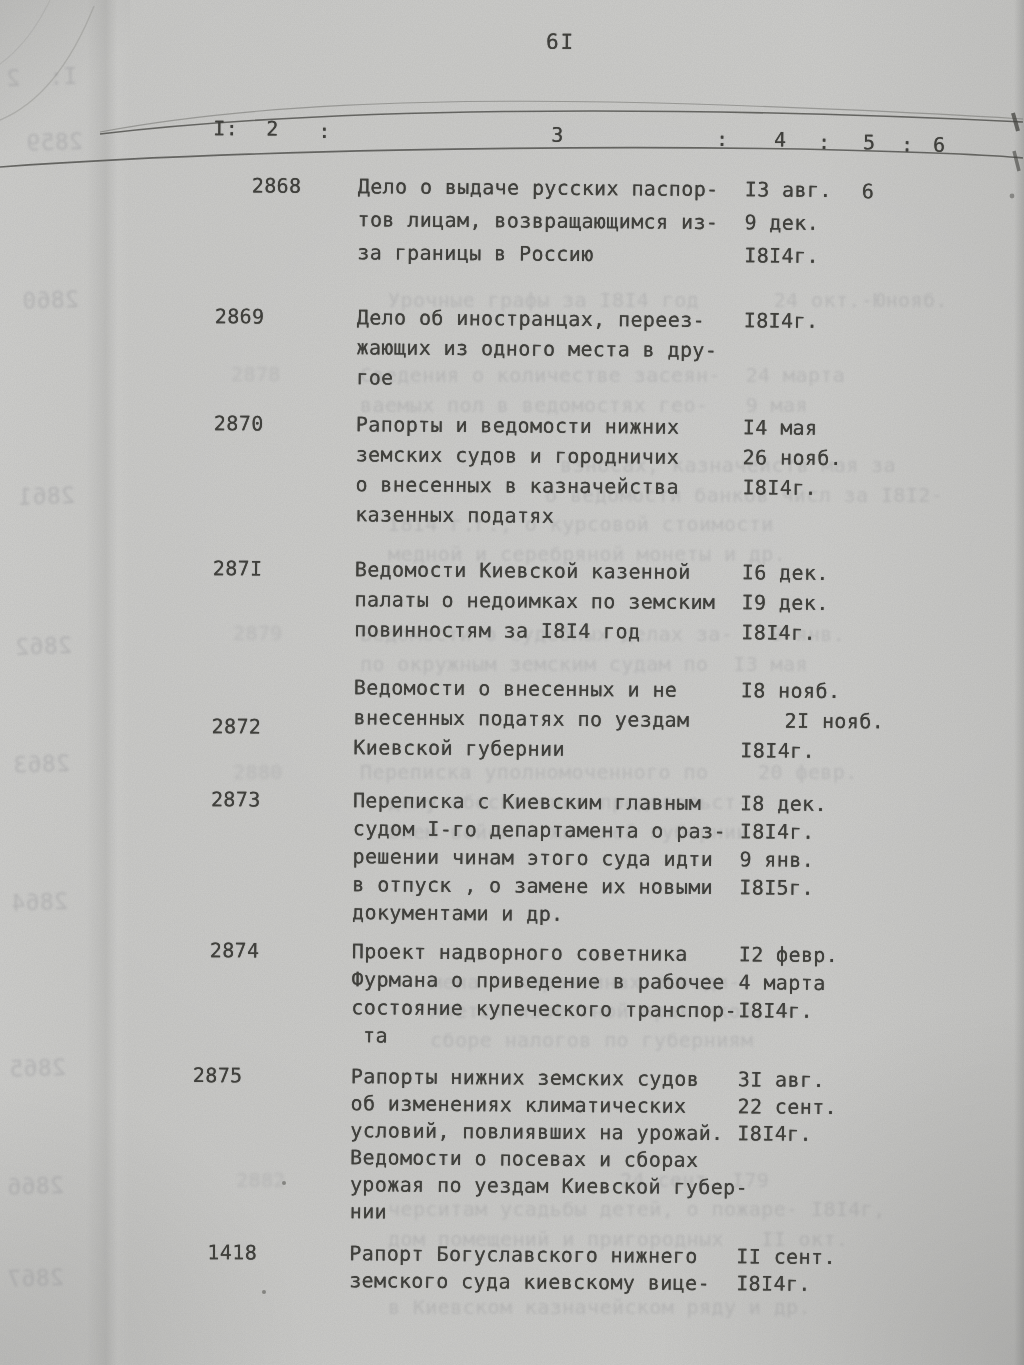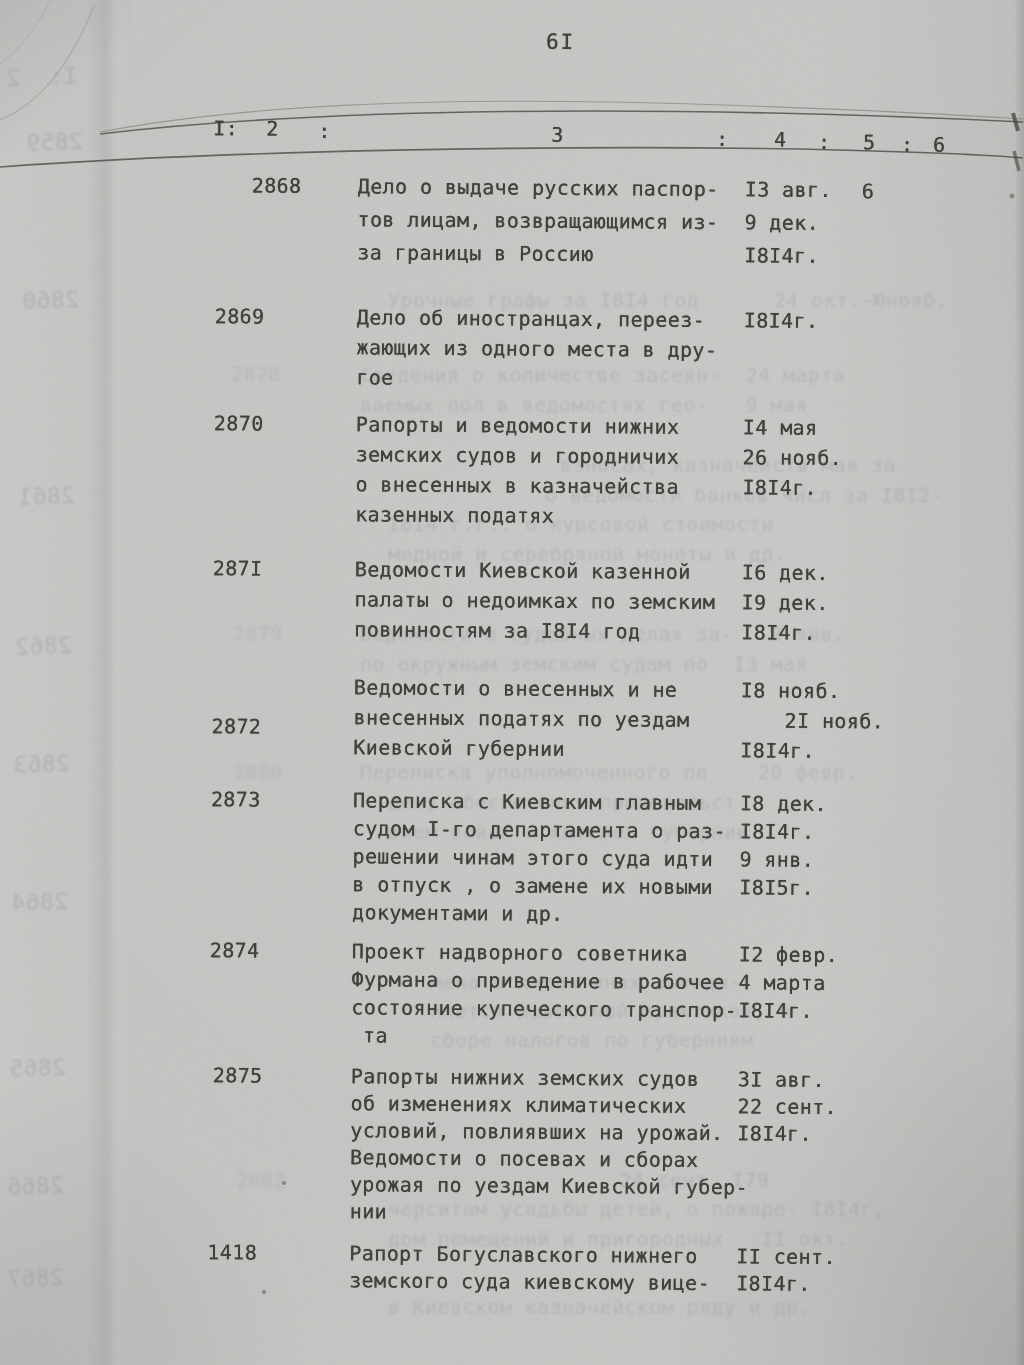--- a/index.html
+++ b/index.html
@@ -164,21 +164,21 @@
           <div class="txt num" style="left: 216px; top: 0px;">2874</div>
           <div class="txt desc" style="left: 358px; top: 0px;">Проект надворного советника</div>
           <div class="txt desc" style="left: 358px; top: 28px;">Фурмана о приведение в рабочее</div>
           <div class="txt desc" style="left: 358px; top: 56px;">состояние купеческого транспор-</div>
           <div class="txt desc" style="left: 358px; top: 84px; margin-left: 12px;">та</div>
           <div class="txt date" style="left: 745px; top: 0px;">I2 февр.</div>
           <div class="txt date" style="left: 745px; top: 28px;">4 марта</div>
           <div class="txt date" style="left: 745px; top: 56px;">I8I4г.</div>
         </div>
         <div style="position: absolute; left: 0px; top: 1066px;">
-          <div class="txt num" style="left: 220px; top: 0px;">2875</div>
+          <div class="txt num" style="left: 200px; top: 0px;">2875</div>
           <div class="txt desc" style="left: 358px; top: 0px;">Рапорты нижних земских судов</div>
           <div class="txt desc" style="left: 358px; top: 27px;">об изменениях климатических</div>
           <div class="txt desc" style="left: 358px; top: 54px;">условий, повлиявших на урожай.</div>
           <div class="txt desc" style="left: 358px; top: 81px;">Ведомости о посевах и сборах</div>
           <div class="txt desc" style="left: 358px; top: 108px;">урожая по уездам Киевской губер-</div>
           <div class="txt desc" style="left: 358px; top: 135px;">нии</div>
           <div class="txt date" style="left: 745px; top: 0px;">3I авг.</div>
           <div class="txt date" style="left: 745px; top: 27px;">22 сент.</div>
           <div class="txt date" style="left: 745px; top: 54px;">I8I4г.</div>
         </div>

